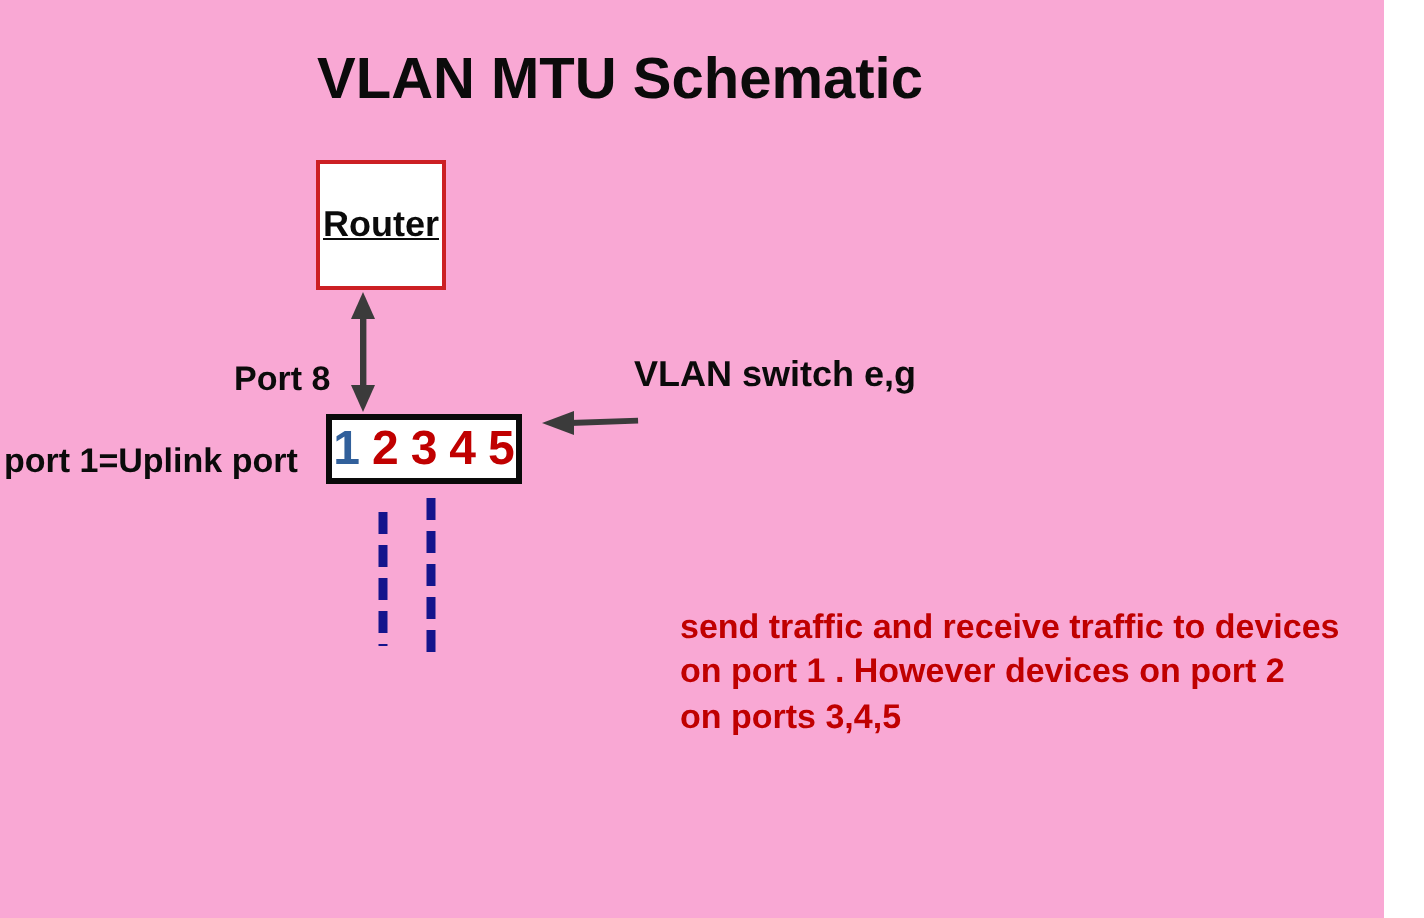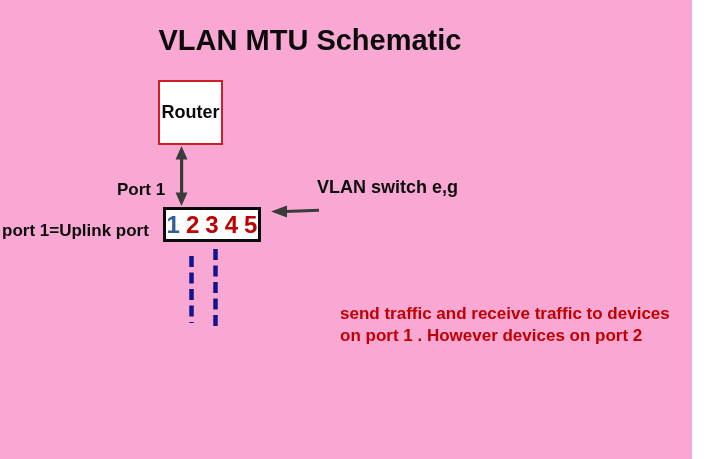--- a/index.html
+++ b/index.html
@@ -20,21 +20,21 @@
     color: #0b0b0b;
     white-space: nowrap;
   }
   .router-box {
     left: 158px; top: 80px; width: 65px; height: 65px;
     border: 2px solid #cc2024;
     box-sizing: border-box;
     background: #ffffff;
     display: flex; align-items: center; justify-content: center;
   }
-  .router-label { font-size: 18px; color: #0b0b0b; }
+  .router-label { font-size: 18px; color: #0b0b0b; text-decoration: underline; }
   .port1-label {
     left: 117px; top: 180px;
     font-size: 17px; color: #0b0b0b;
     white-space: nowrap;
   }
   .switch-box {
     left: 163px; top: 207px; width: 98px; height: 35px;
     border: 3px solid #0a0a0a;
     box-sizing: border-box;
     background: #ffffff;
@@ -85,34 +85,35 @@
 
     <g fill="#3b3b3b" stroke="none">
       <polygon points="271,211.5 287,205.5 287,217.5"></polygon>
       <rect x="285" y="210" width="34" height="3" transform="rotate(-2 285 210)"></rect>
     </g>
 
     <line x1="191.5" y1="256" x2="191.5" y2="323" stroke="#14148c" stroke-width="4.5" stroke-dasharray="11 5.5"></line>
     <line x1="215.5" y1="249" x2="215.5" y2="327" stroke="#14148c" stroke-width="4.5" stroke-dasharray="11 5.5"></line>
   </svg>
 
-  <div class="abs port1-label">Port 1</div>
+  <div class="abs port1-label">Port 8</div>
 
   <div class="abs switch-box">
     <span class="port-digit uplink">1</span>
     <span class="port-digit">2</span>
     <span class="port-digit">3</span>
     <span class="port-digit">4</span>
     <span class="port-digit">5</span>
   </div>
 
   <div class="abs uplink-label">port 1=Uplink port</div>
 
   <div class="abs switch-name">
     <div>VLAN switch e,g</div>
   </div>
 
   <div class="abs annotation">
     <div>send traffic and receive traffic to devices</div>
     <div>on port 1 . However devices on port 2</div>
+    <div>on ports 3,4,5</div>
   </div>
 
 </div>
 
 </body></html>

